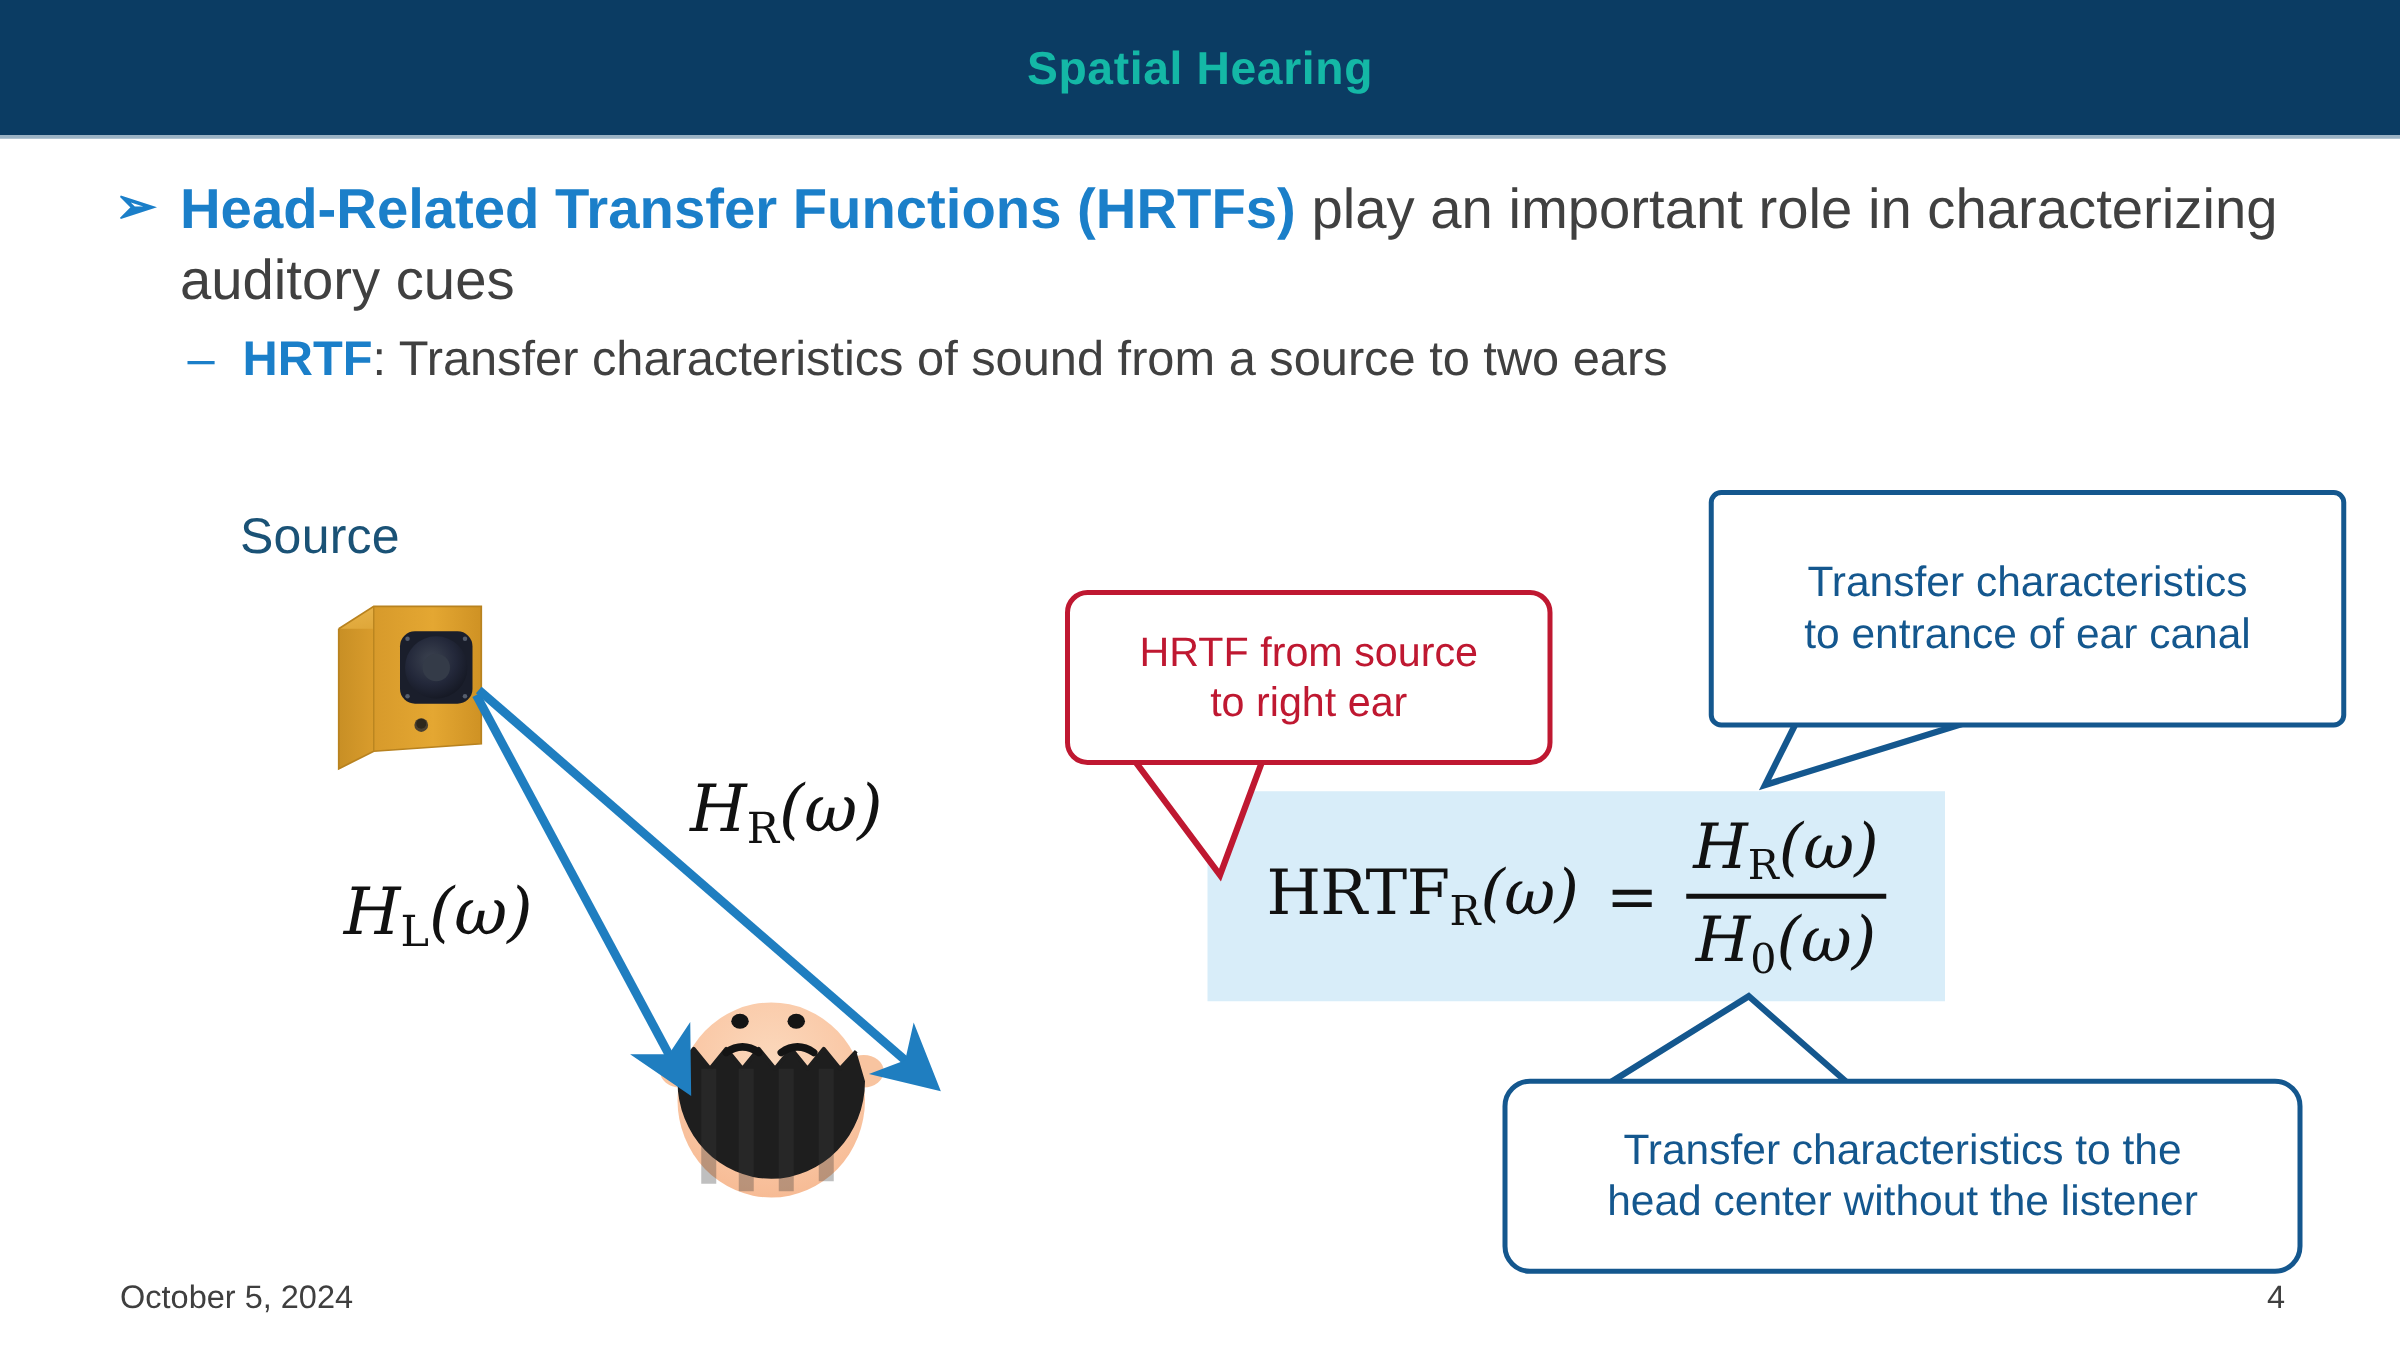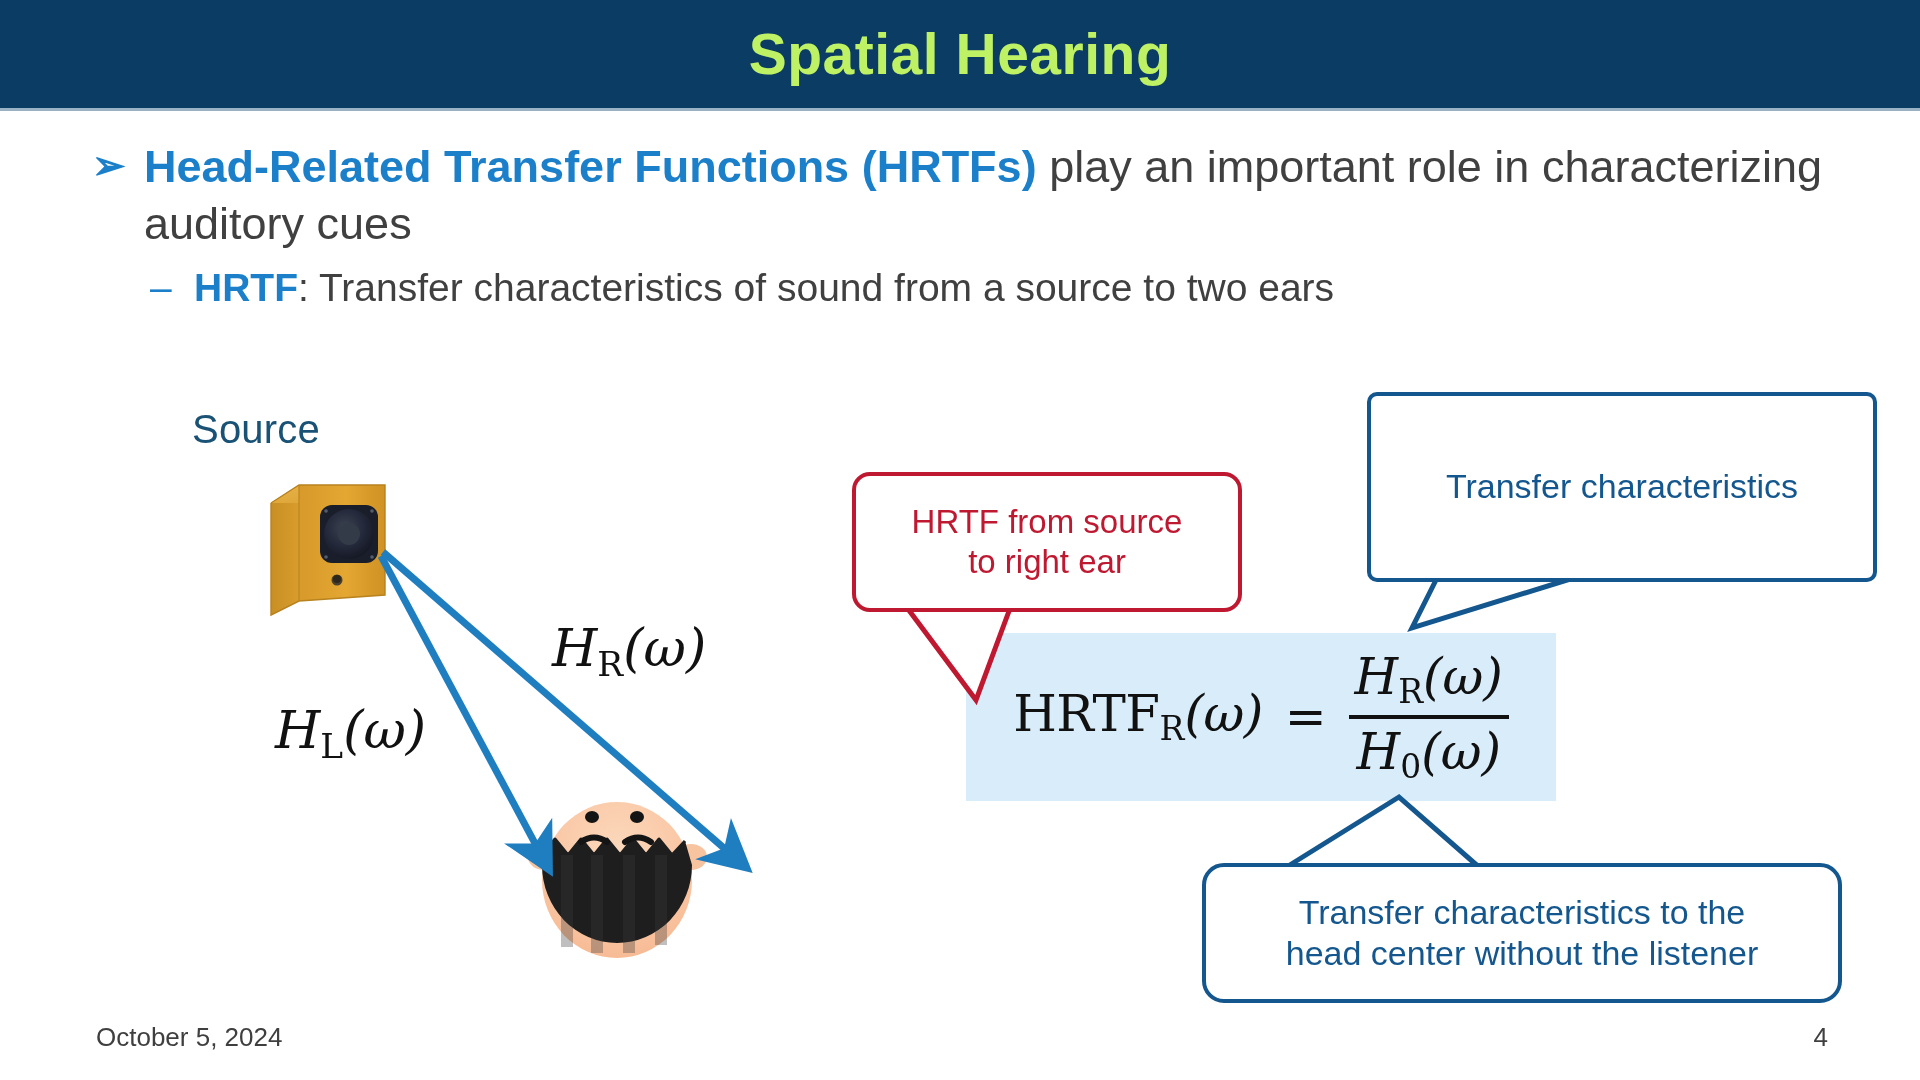--- a/index.html
+++ b/index.html
@@ -21,22 +21,22 @@
     position: absolute;
     left: 0; top: 0;
     width: 1920px;
     height: 108px;
     background: #0b3c63;
     display: flex;
     align-items: center;
     justify-content: center;
   }
   #title-text {
-    color: #bef264;
-    font-size: 57px;
+    color: #14b8a6;
+    font-size: 37px;
     font-weight: bold;
     letter-spacing: 0.5px;
     line-height: 1;
     font-family: "Liberation Sans", sans-serif;
   }
   #title-underline {
     position: absolute;
     left: 0; top: 108px;
     width: 1920px; height: 3px;
     background: #9bb2c4;
@@ -205,21 +205,21 @@
     border: 4px solid #14578e;
     border-radius: 10px;
     color: #14578e;
     font-size: 34px;
     z-index: 6;
   }
   #callout-bottom {
     left: 1202px;
     top: 863px;
     width: 640px;
-    height: 140px;
+    height: 156px;
     border: 4px solid #14578e;
     border-radius: 22px;
     color: #14578e;
     font-size: 34px;
     z-index: 6;
   }
 
   
   #tail-layer {
     position: absolute;
@@ -393,20 +393,21 @@
 <div id="callout-red" class="callout">
   <div class="callout-text">
     <div>HRTF from source</div>
     <div>to right ear</div>
   </div>
 </div>
 
 <div id="callout-topright" class="callout">
   <div class="callout-text">
     <div>Transfer characteristics</div>
+    <div>to entrance of ear canal</div>
   </div>
 </div>
 
 <div id="callout-bottom" class="callout">
   <div class="callout-text">
     <div>Transfer characteristics to the</div>
     <div>head center without the listener</div>
   </div>
 </div>
 

